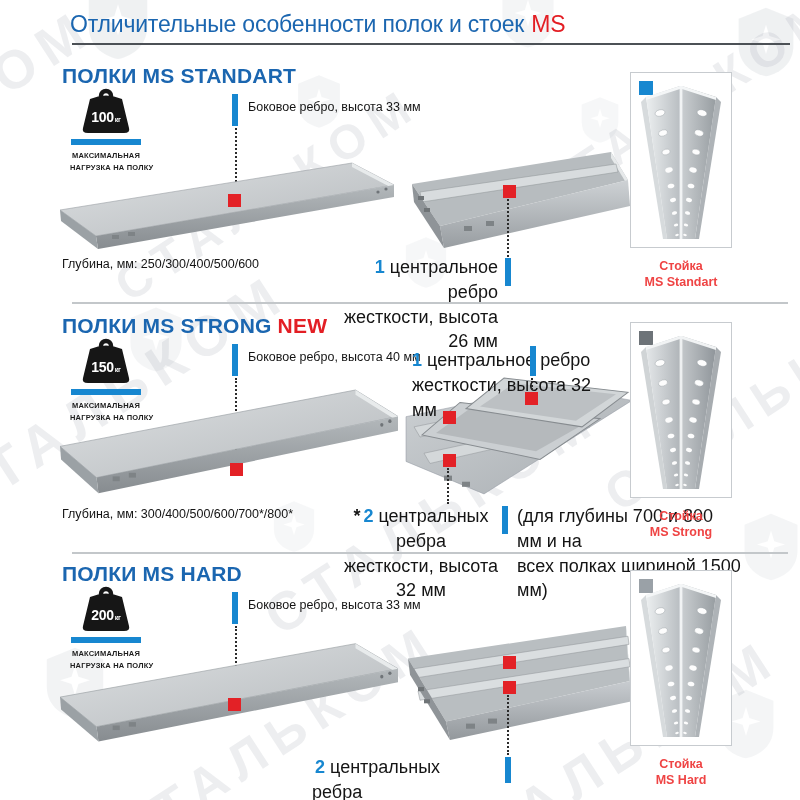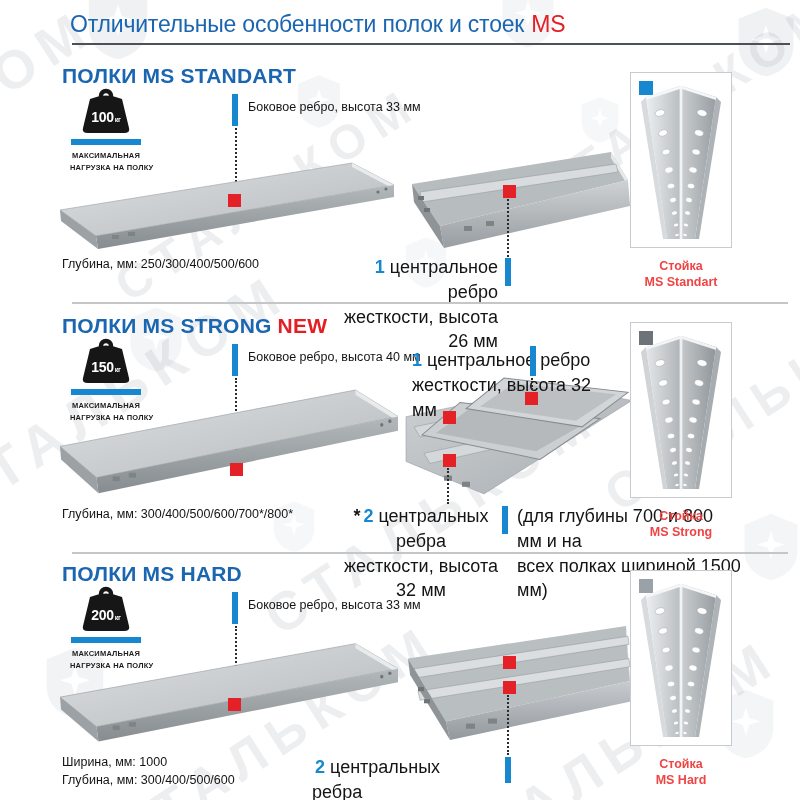--- a/index.html
+++ b/index.html
@@ -451,24 +451,20 @@
         <polygon points="296,5 338,27 338,31 296,9" fill="#e8ebec"></polygon>
         <polygon points="40,78 338,27 338,39 42,91" fill="url(#gB3)"></polygon>
         <polygon points="4,52 40,78 42,91 5,63" fill="#9ba1a5"></polygon>
         <rect x="56" y="77" width="7" height="4" fill="#7e8386"></rect>
         <rect x="72" y="74" width="7" height="4" fill="#7e8386"></rect>
         <circle cx="322" cy="34" r="1.6" fill="#6f7478"></circle>
         <circle cx="330" cy="31" r="1.6" fill="#6f7478"></circle>
       </svg>
       <div class="marker shelf-marker"></div>
 
-      <div class="specs">
-        <div>Ширина, мм: 1000</div>
-        <div>Глубина, мм: 300/400/500/600</div>
-      </div>
 
       <svg class="mid-photo" viewBox="0 0 230 122" preserveAspectRatio="none">
         <defs>
           <linearGradient id="gE3" x1="0" y1="0" x2="0" y2="1">
               <stop offset="0" stop-color="#c8ccd0"></stop>
               <stop offset="1" stop-color="#93989c"></stop>
             </linearGradient>
         </defs>
         <polygon points="4,36 222,4 226,58 42,98" fill="#b9bec1"></polygon>
         <polygon points="222,4 226,58 226,62 222,10" fill="#e6e9ea"></polygon>

